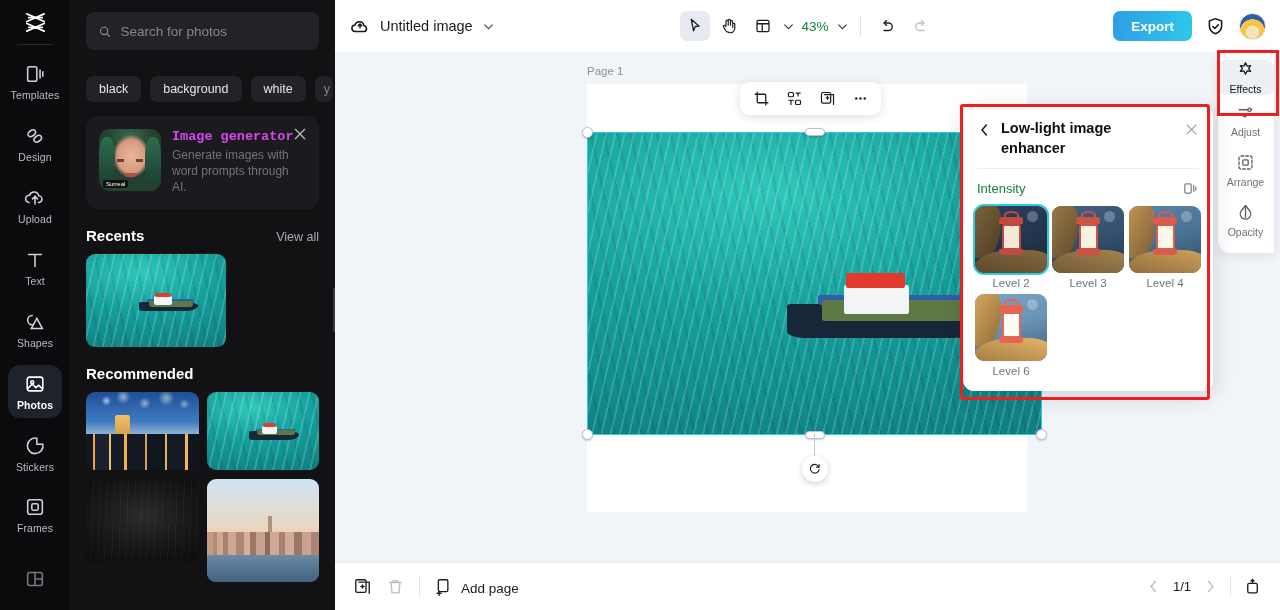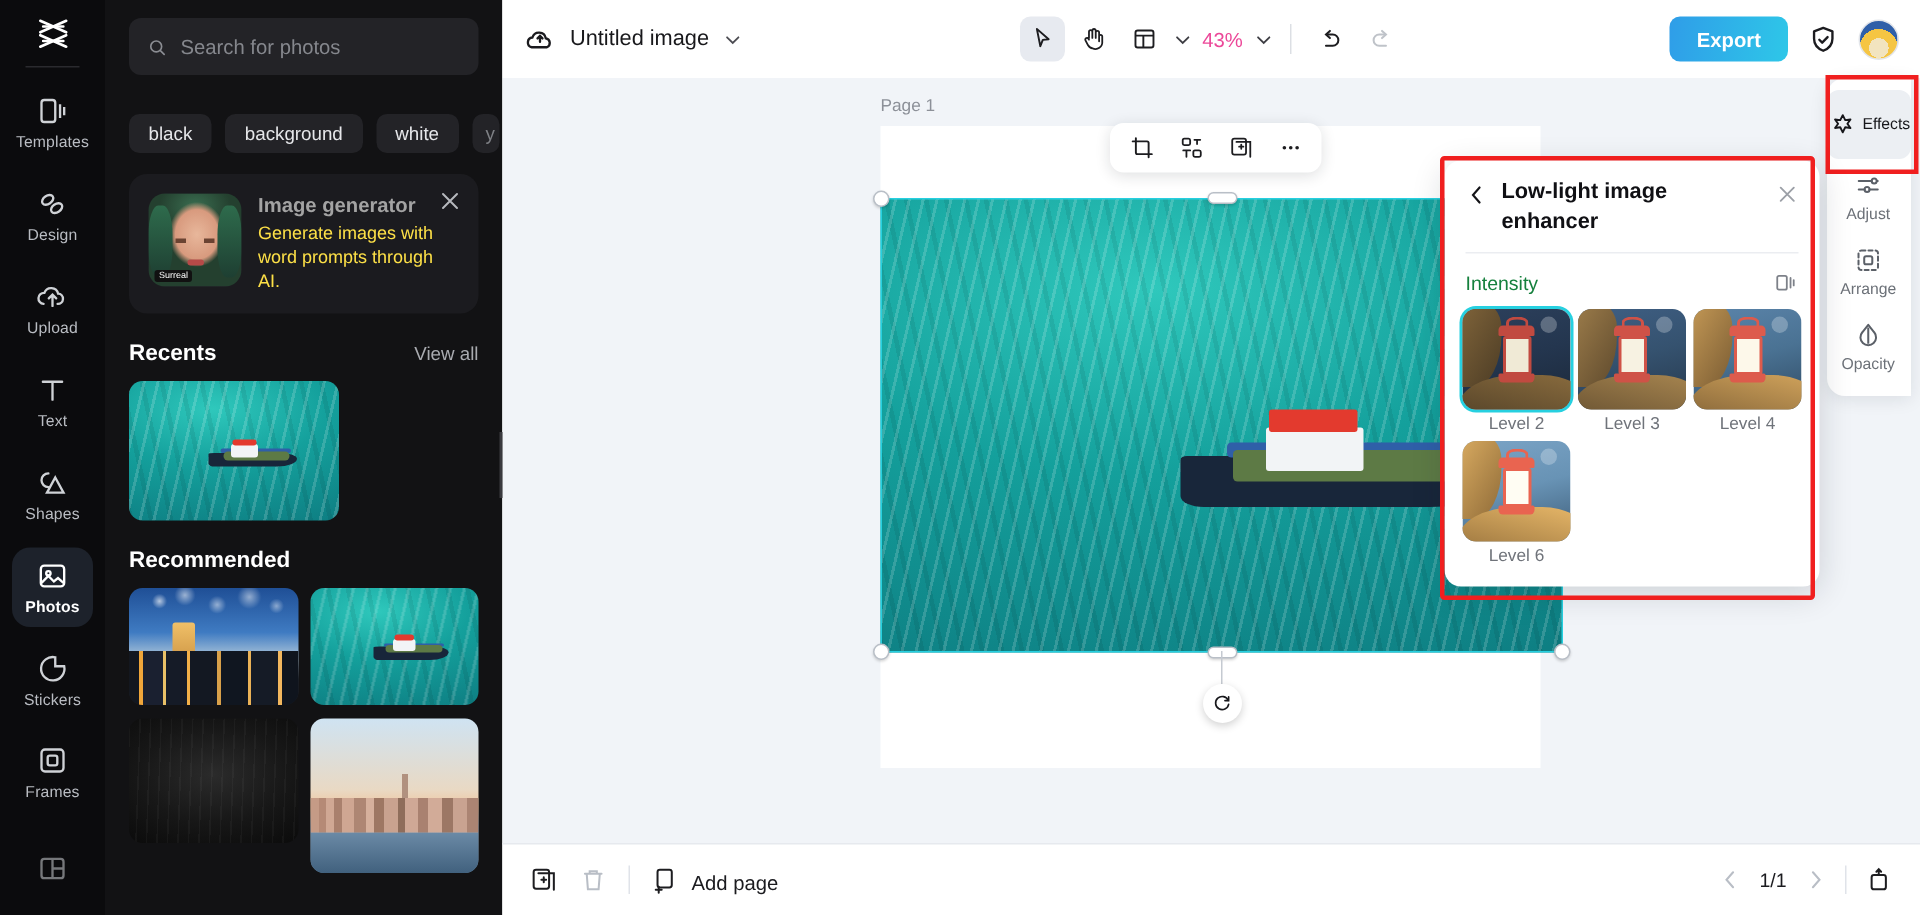--- a/index.html
+++ b/index.html
@@ -86,22 +86,22 @@
     background: linear-gradient(90deg,#6b4332 0 7px, transparent 7px 19px, #6b4332 19px 26px);
   }
   .promo-thumb .lips {
     position: absolute; top: 44px; left: 26px; width: 11px; height: 4px;
     border-radius: 3px; background: #b64a48;
   }
   .promo-thumb .badge {
     position: absolute; bottom: 3px; left: 4px;
     background: #111; color: #fff; font-size: 6px; padding: 1px 3px; border-radius: 2px;
   }
-  .promo-title { font-size: 13.5px; font-weight: bold; color: #a3a3a3; margin-bottom: 3px; }
-  .promo-sub { font-size: 12px; color: #fde047; line-height: 1.35; max-width: 150px; }
+  .promo-title { font-size: 13.5px; font-weight: bold; color: #d946ef; margin-bottom: 3px; font-family: Liberation Mono, monospace; }
+  .promo-sub { font-size: 12px; color: #737373; line-height: 1.35; max-width: 150px; }
   .promo-x {
     position: absolute; top: 10px; right: 11px; width: 16px; height: 16px;
     color: #b6b8bd; cursor: pointer;
   }
   .promo-btn {
     margin-top: 13px; height: 27px; border-radius: 7px;
     background: linear-gradient(90deg, #4b3fd8 0%, #3b6bd6 45%, #12a8c4 100%);
     color: #fff; font-size: 12.5px; font-weight: bold;
     display: flex; align-items: center; justify-content: center; gap: 6px; cursor: pointer;
   }
@@ -235,21 +235,21 @@
     position: absolute; left: 50%; transform: translateX(-50%);
     display: flex; align-items: center; gap: 4px;
   }
   .tool {
     width: 30px; height: 30px; border-radius: 7px;
     display: flex; align-items: center; justify-content: center;
     color: #1d1d20; cursor: pointer;
   }
   .tool.active { background: #e7eaf0; }
   .tool svg { width: 18px; height: 18px; }
-  .zoomval { font-size: 13.5px; color: #ec4899; padding: 0 3px; cursor: pointer; }
+  .zoomval { font-size: 13.5px; color: #15803d; padding: 0 3px; cursor: pointer; }
   .tb-sep { width: 1px; height: 20px; background: #dcdfe4; margin: 0 7px; }
   .undo { color: #1d1d20; }
   .redo { color: #bfc3c9; }
 
   .tb-right { margin-left: auto; display: flex; align-items: center; gap: 13px; }
   .export-btn {
     height: 30px; padding: 0 18px; border-radius: 7px;
     background: linear-gradient(100deg, #2f9de8 0%, #2ec7e8 100%);
     color: #fff; font-size: 13.5px; font-weight: bold;
     display: flex; align-items: center; justify-content: center; cursor: pointer;
@@ -820,21 +820,21 @@
         <svg class="bb-ico" viewBox="0 0 24 24" fill="none" stroke="currentColor" stroke-width="1.7" stroke-linecap="round">
           <rect x="6" y="8" width="12" height="12" rx="2"></rect>
           <path d="M12 3.5v3.5M10 5.2L12 3.2l2 2"></path>
         </svg>
       </div>
     </div>
   </div>
 
   <div id="right-rail" style="position:absolute; right:0; top:52px; width:65px; display:flex; flex-direction:column; align-items:center;">
     <div style="background:#fff; border-radius:12px 0 0 12px; box-shadow:0 2px 12px rgba(20,25,35,.1); padding:8px 0; width:56px; margin-right:4px;">
-      <div style="width:56px;height:46px;display:flex;align-items:center;justify-content:flex-end;gap:4px;background:#eceff3;border-radius:8px;cursor:pointer;">
+      <div style="width:56px;height:35px;display:flex;flex-direction:column;align-items:center;justify-content:flex-end;gap:4px;background:#eceff3;border-radius:8px;cursor:pointer;">
         <svg viewBox="0 0 24 24" width="19" height="19" fill="none" stroke="#17171b" stroke-width="1.6" stroke-linejoin="round">
           <path d="M12 3.5l2.1 4.2 4.4-.6-2.6 3.6 2.6 3.6-4.4-.6L12 18l-2.1-4.3-4.4.6 2.6-3.6L5.5 7.1l4.4.6z"></path>
         </svg>
         <span style="font-size:10.5px;color:#17171b;">Effects</span>
       </div>
       <div style="width:56px;height:50px;display:flex;flex-direction:column;align-items:center;justify-content:center;gap:4px;cursor:pointer;">
         <svg viewBox="0 0 24 24" width="19" height="19" fill="none" stroke="#5b6068" stroke-width="1.7" stroke-linecap="round">
           <path d="M4 8.5h11M19.5 8.5h.5M4 15.5h5M13 15.5h7"></path>
           <circle cx="17" cy="8.5" r="2.1"></circle>
             <circle cx="11" cy="15.5" r="2.1"></circle>

